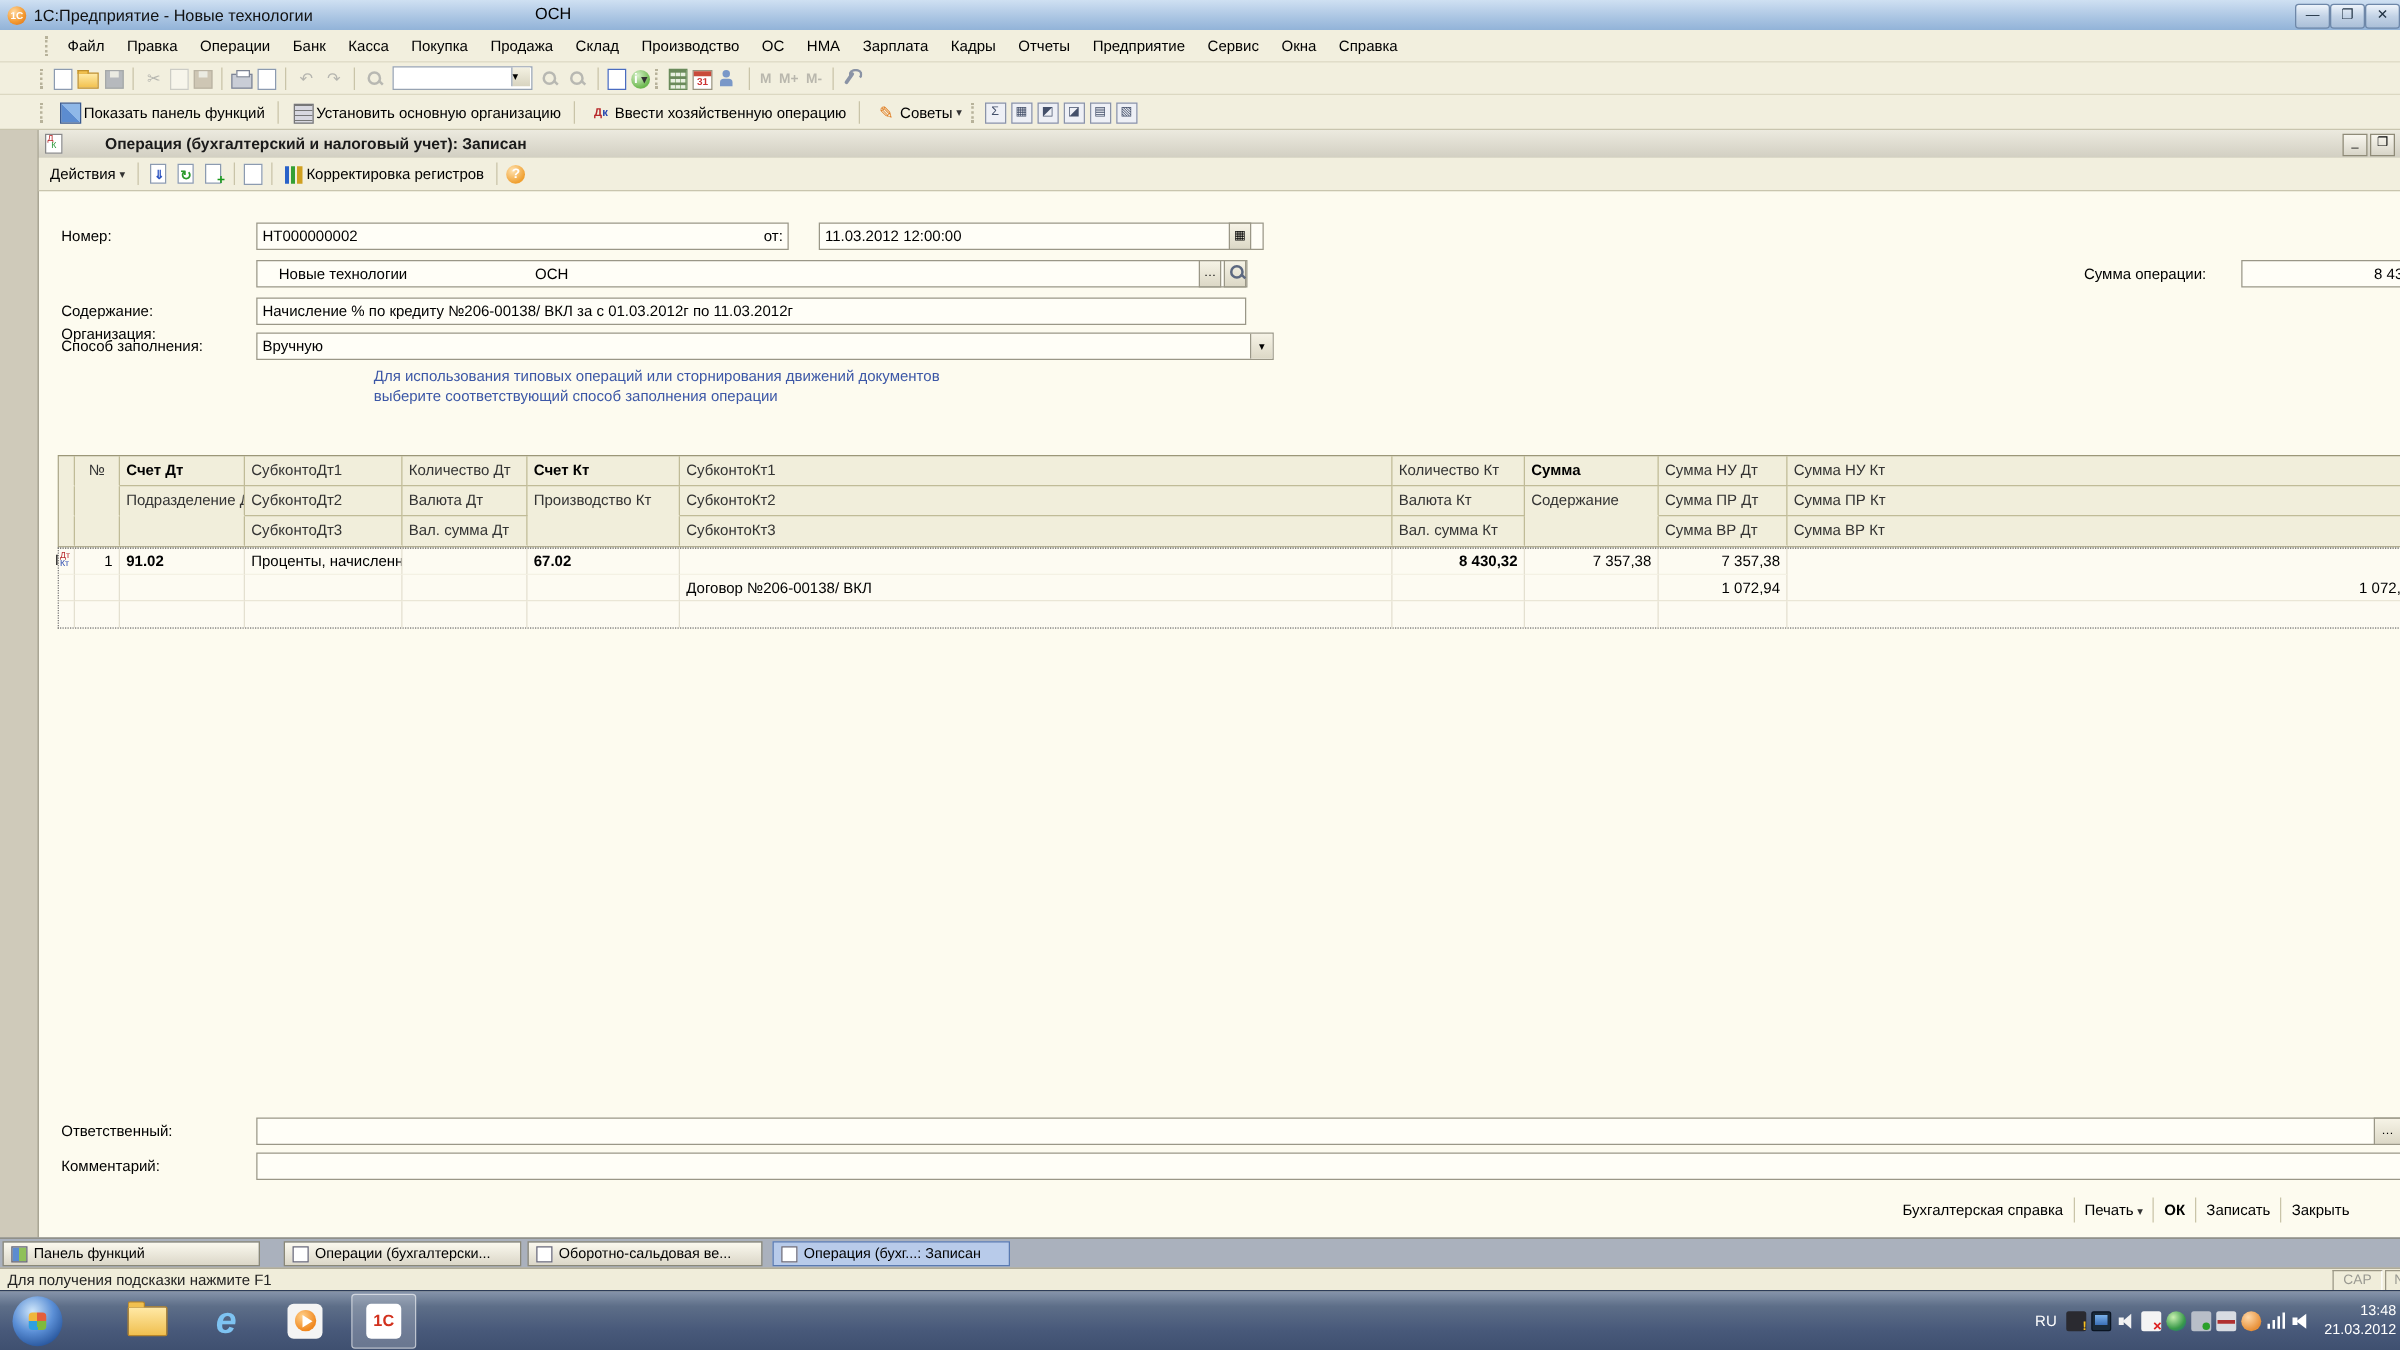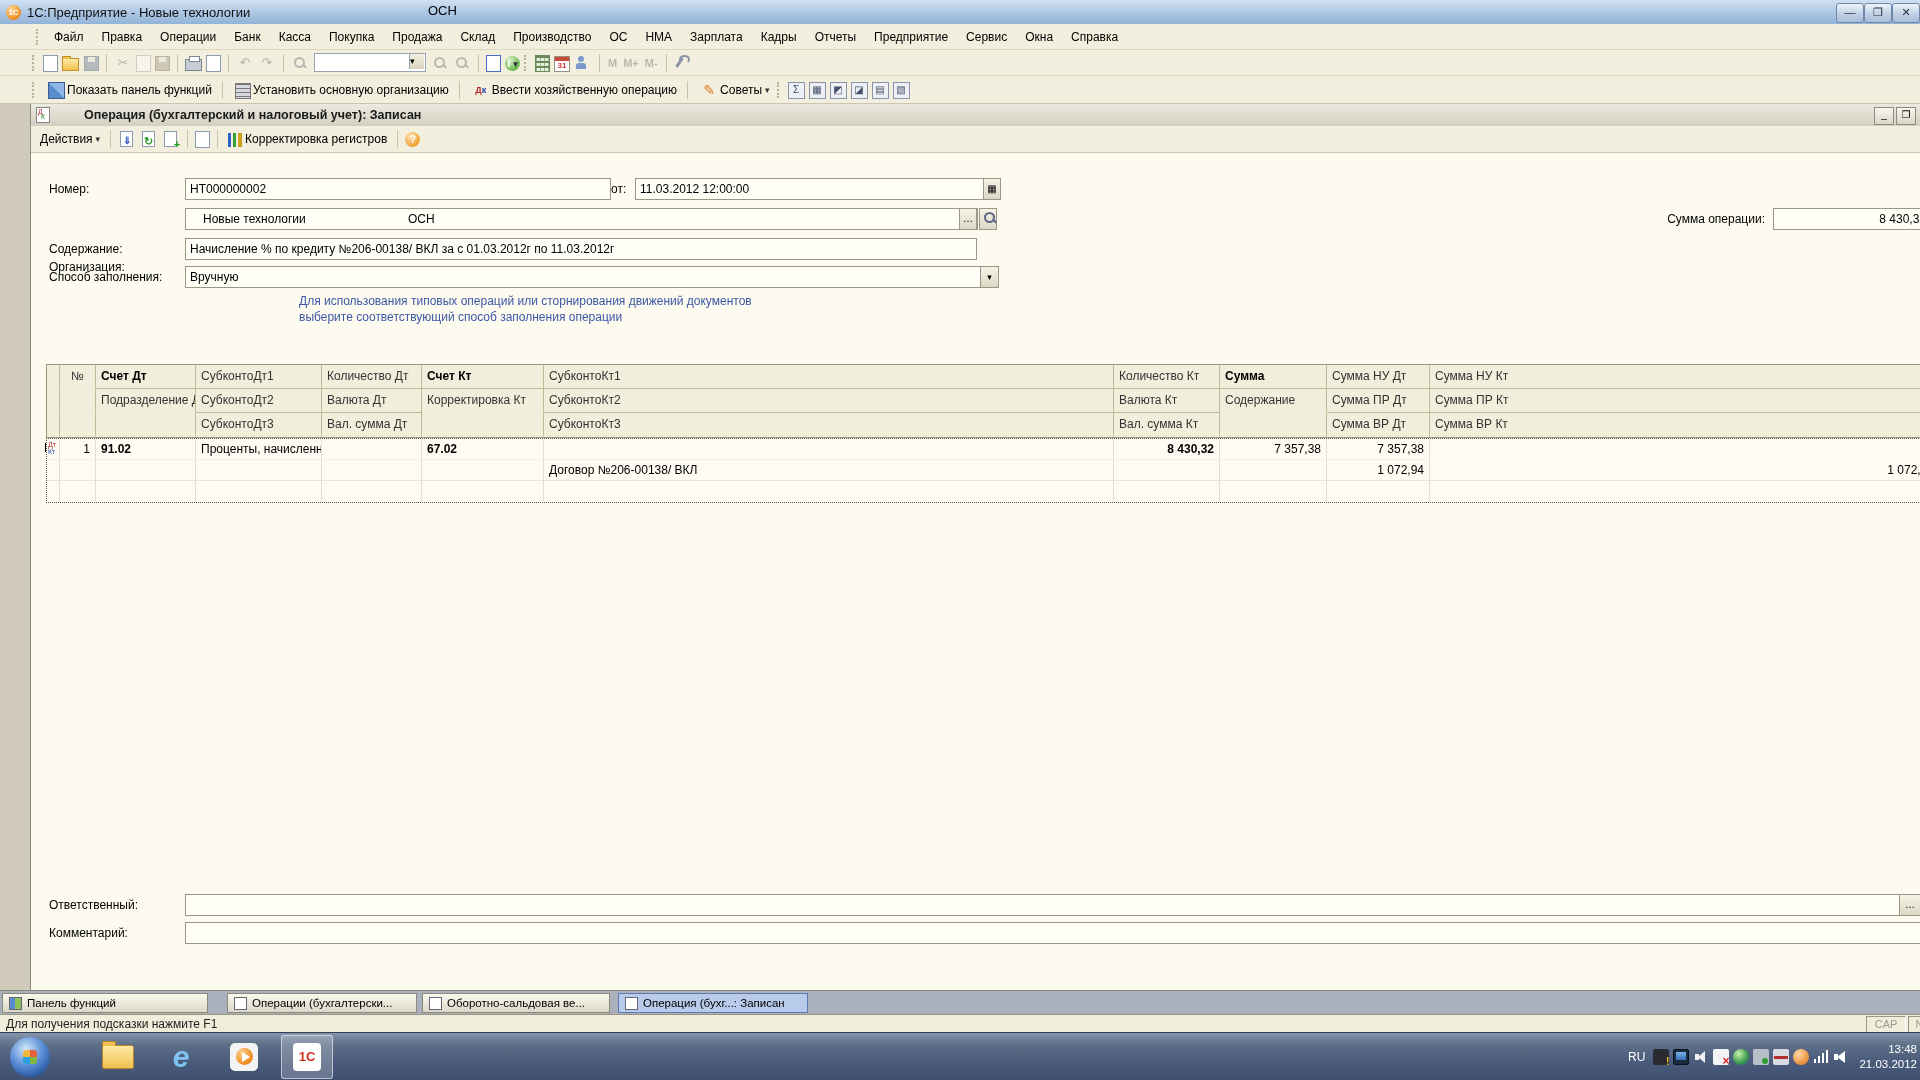--- a/index.html
+++ b/index.html
@@ -88,21 +88,21 @@
   .i-post::after{content:"↻";position:absolute;left:4px;top:2px;font-size:11px;color:#2a9a2a;font-weight:bold;}
   .i-addpage{position:relative;}
   .i-addpage::before{content:"";position:absolute;left:2px;top:1px;width:11px;height:14px;background:#fff;border:1px solid #8c9bb0;}
   .i-addpage::after{content:"+";position:absolute;right:0;bottom:0;font-size:11px;color:#1a9a1a;font-weight:bold;line-height:8px;}
   .i-wsave{position:relative;}
   .i-wsave::before{content:"";position:absolute;left:2px;top:1px;width:11px;height:14px;background:#fff;border:1px solid #8c9bb0;}
   .i-wsave::after{content:"⇓";position:absolute;left:5px;top:2px;font-size:10px;color:#2a52c0;font-weight:bold;}
   
   .flabel{position:absolute;color:#000;}
   .finput{position:absolute;height:20px;background:#fffef7;border:1px solid #9a9787;
-    font-family:"Liberation Sans",sans-serif;font-size:12px;padding:0 4px;line-height:20px;white-space:nowrap;overflow:hidden;}
+    font-family:"Liberation Sans",sans-serif;font-size:12px;padding:0 4px;line-height:20px;white-space:nowrap;overflow:hidden;margin-left:20px;}
   .fbtn{position:absolute;width:18px;height:22px;background:linear-gradient(#f6f3e6,#dcd8c6);
     border:1px solid #9a9787;text-align:center;line-height:20px;font-size:10px;box-sizing:border-box;}
   .num-right{text-align:right;}
   #hint1,#hint2{position:absolute;color:#3c57a6;}
   
   #ptb{position:absolute;left:8px;top:332px;height:24px;display:flex;align-items:center;}
   .p-add{color:#1f9a1f;font-weight:bold;font-size:14px;}
   .p-edit{color:#3a4a9a;}
   .p-del{color:#c03030;font-weight:bold;}
   .p-arrow{color:#3a5ab0;font-weight:bold;}
@@ -388,21 +388,21 @@
             <div class="hc bold">Сумма</div>
             <div class="hc">Сумма НУ Дт</div>
             <div class="hc">Сумма НУ Кт</div>
           </div>
           <div class="pgrid">
             <div class="hc nb"></div>
             <div class="hc nb"></div>
             <div class="hc nb">Подразделение Дт</div>
             <div class="hc">СубконтоДт2</div>
             <div class="hc">Валюта Дт</div>
-            <div class="hc nb">Корректировка Кт</div>
+            <div class="hc nb">Производство Кт</div>
             <div class="hc">СубконтоКт2</div>
             <div class="hc">Валюта Кт</div>
             <div class="hc nb">Содержание</div>
             <div class="hc">Сумма ПР Дт</div>
             <div class="hc">Сумма ПР Кт</div>
           </div>
           <div class="pgrid">
             <div class="hc nb"></div>
             <div class="hc nb"></div>
             <div class="hc nb"></div>
@@ -458,20 +458,27 @@
         </div>
       </div>
 
       <span class="flabel" style="left:18px;top:794px;">Ответственный:</span>
       <div class="finput" style="left:154px;top:790px;width:1712px;"></div>
       <div class="fbtn" style="left:1868px;top:790px;width:22px;">…</div>
 
       <span class="flabel" style="left:18px;top:822px;">Комментарий:</span>
       <div class="finput" style="left:154px;top:818px;width:1734px;"></div>
 
+      <div id="footer-row">
+        <span class="fobtn">Бухгалтерская справка</span>
+        <span class="fobtn dd">Печать</span>
+        <span class="fobtn bold">ОК</span>
+        <span class="fobtn">Записать</span>
+        <span class="fobtn">Закрыть</span>
+      </div>
     </div>
   </div>
 
   <div id="tabbar">
     <div class="wtab" style="left:2px;width:206px;">
       <span class="tabico grid"></span>
       <span>Панель функций</span>
     </div>
     <div class="wtab" style="left:227px;width:190px;">
       <span class="tabico"></span>

